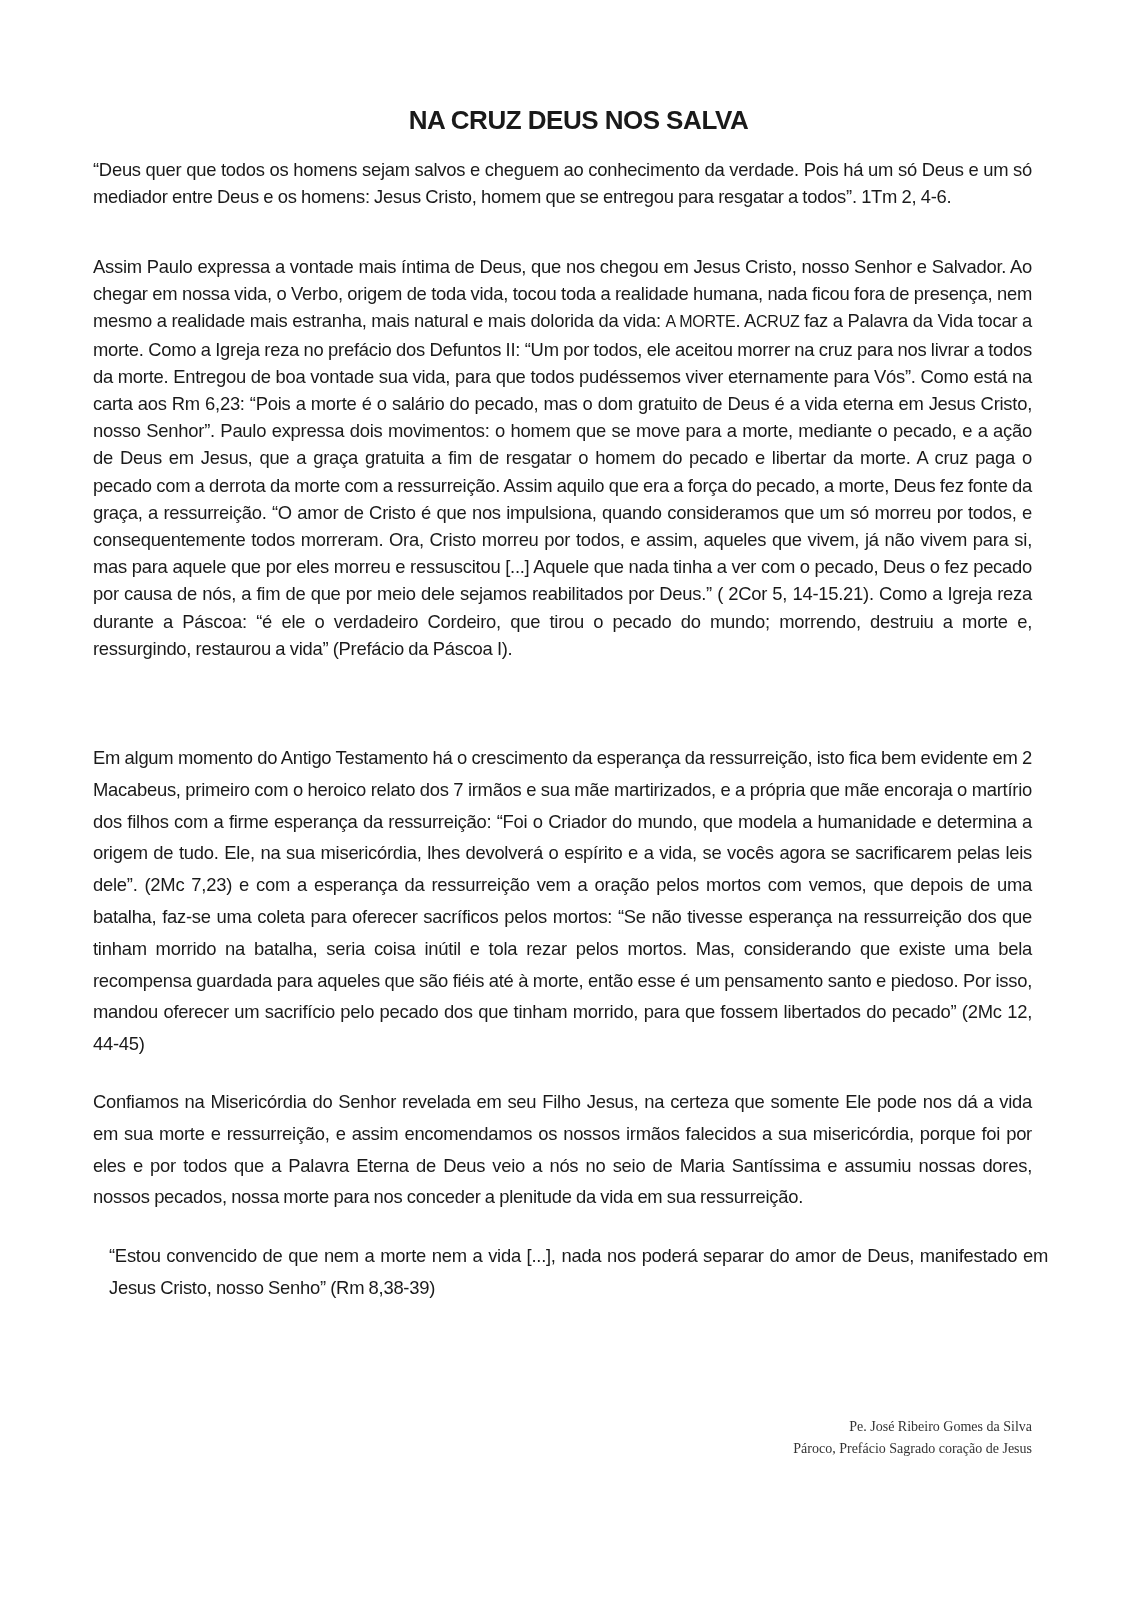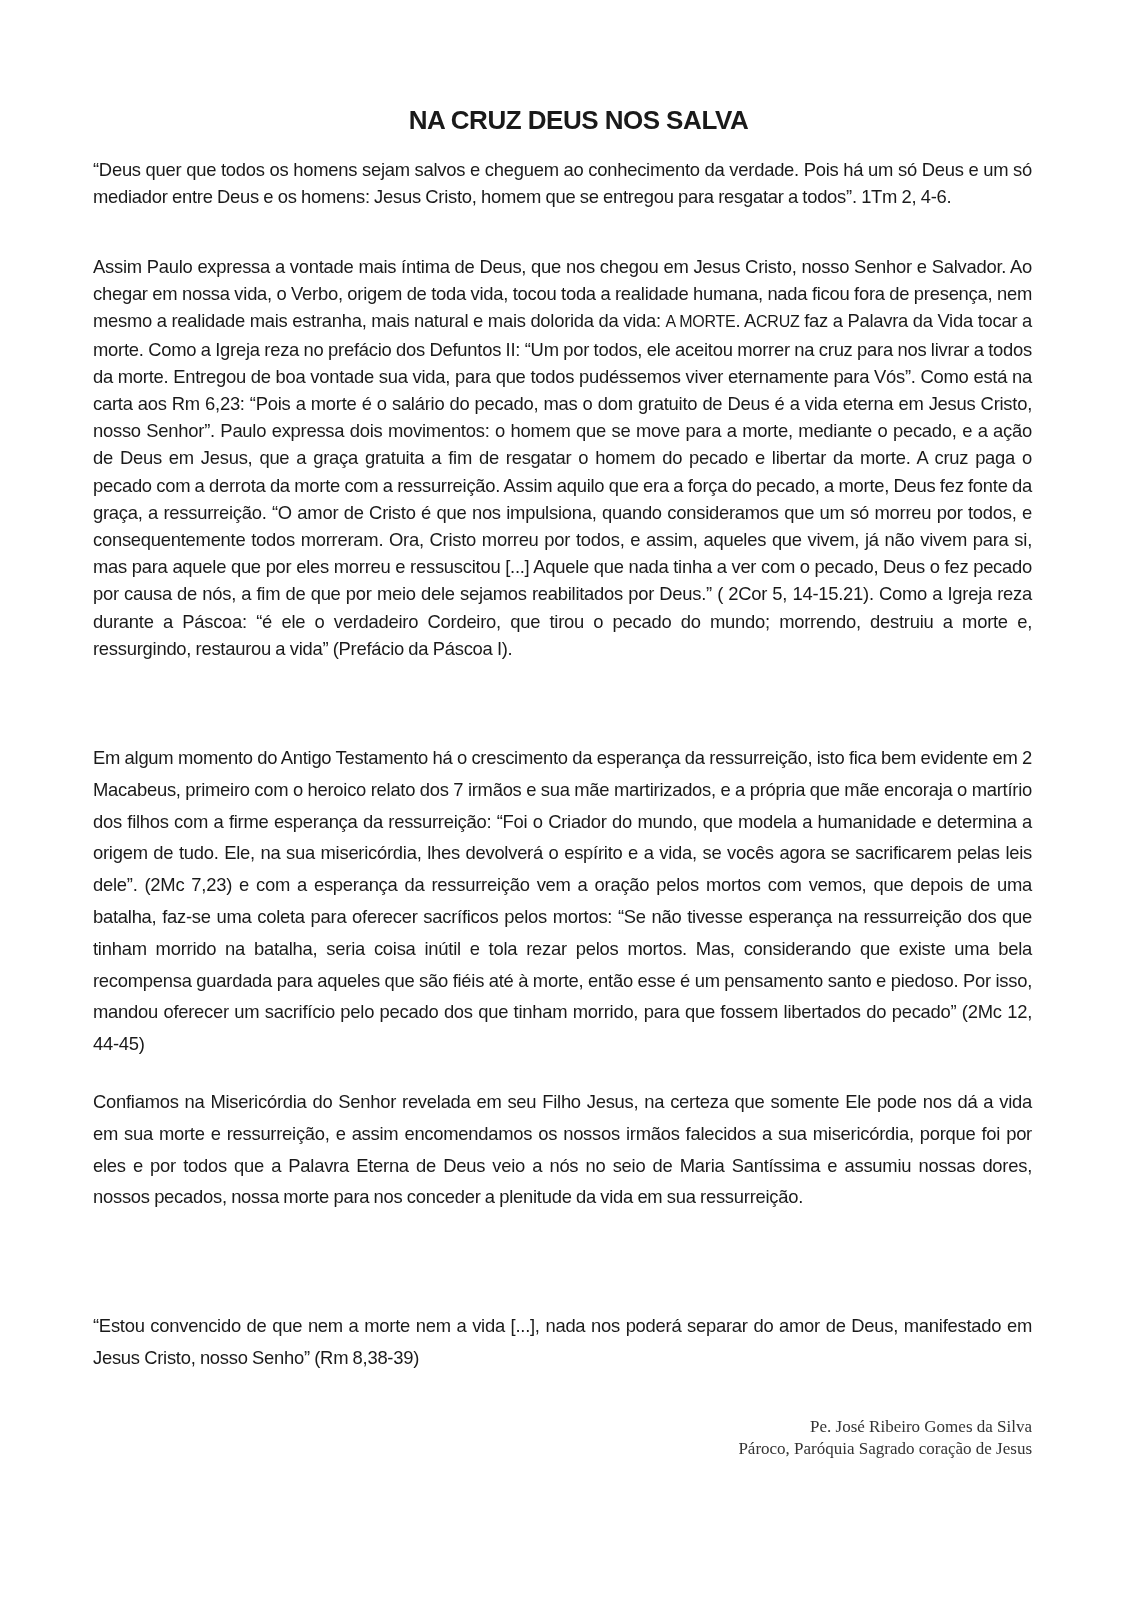--- a/index.html
+++ b/index.html
@@ -18,25 +18,25 @@
       margin: 16px;
     }
     .p { position: absolute; left: 0; width: 939px; margin: 0; text-align: justify; }
     .lh27 { line-height: 27.2px; }
     .lh31 { line-height: 31.8px; }
     .sc { font-size: 16px; }
     #p1 { top: 156px; }
     #p2 { top: 253px; }
     #p3 { top: 742px; }
     #p4 { top: 1086px; }
-    #p5 { top: 1310px; }
+    #p5 { top: 1240px; margin-left: 16px; }
     .sig {
       position: absolute; right: 0; top: 1416px; text-align: right;
       font-family: "Liberation Serif", "DejaVu Serif", serif;
-      font-size: 17px; line-height: 22px; color: #333333; letter-spacing: 0;
+      font-size: 14px; line-height: 22px; color: #333333; letter-spacing: 0;
       word-spacing: 0;
     }
   </style>
 </head>
 <body>
 
 <div class="page">
   <h1 class="title">NA CRUZ DEUS NOS SALVA</h1>
 
   <p class="p lh27" id="p1">“Deus quer que todos os homens sejam salvos e cheguem ao conhecimento da verdade. Pois há um só Deus e um só mediador entre Deus e os homens: Jesus Cristo, homem que se entregou para resgatar a todos”. 1Tm 2, 4-6.</p>
@@ -44,15 +44,15 @@
   <p class="p lh27" id="p2"><span>Assim Paulo expressa a vontade mais íntima de Deus, que nos chegou em Jesus Cristo, nosso Senhor e Salvador. Ao chegar em nossa vida, o Verbo, origem de toda vida, tocou toda a realidade humana, nada ficou fora de presença, nem mesmo a realidade mais estranha, mais natural e mais dolorida da vida: </span><span class="sc">A MORTE</span><span>. A</span><span class="sc">CRUZ</span><span> faz a Palavra da Vida tocar a morte. Como a Igreja reza no prefácio dos Defuntos II: “Um por todos, ele aceitou morrer na cruz para nos livrar a todos da morte. Entregou de boa vontade sua vida, para que todos pudéssemos viver eternamente para Vós”. Como está na carta aos Rm 6,23: “Pois a morte é o salário do pecado, mas o dom gratuito de Deus é a vida eterna em Jesus Cristo, nosso Senhor”. Paulo expressa dois movimentos: o homem que se move para a morte, mediante o pecado, e a ação de Deus em Jesus, que a graça gratuita a fim de resgatar o homem do pecado e libertar da morte. A cruz paga o pecado com a derrota da morte com a ressurreição. Assim aquilo que era a força do pecado, a morte, Deus fez fonte da graça, a ressurreição. “O amor de Cristo é que nos impulsiona, quando consideramos que um só morreu por todos, e consequentemente todos morreram. Ora, Cristo morreu por todos, e assim, aqueles que vivem, já não vivem para si, mas para aquele que por eles morreu e ressuscitou [...] Aquele que nada tinha a ver com o pecado, Deus o fez pecado por causa de nós, a fim de que por meio dele sejamos reabilitados por Deus.” ( 2Cor 5, 14-15.21). Como a Igreja reza durante a Páscoa: “é ele o verdadeiro Cordeiro, que tirou o pecado do mundo; morrendo, destruiu a morte e, ressurgindo, restaurou a vida” (Prefácio da Páscoa I).</span></p>
 
   <p class="p lh31" id="p3">Em algum momento do Antigo Testamento há o crescimento da esperança da ressurreição, isto fica bem evidente em 2 Macabeus, primeiro com o heroico relato dos 7 irmãos e sua mãe martirizados, e a própria que mãe encoraja o martírio dos filhos com a firme esperança da ressurreição: “Foi o Criador do mundo, que modela a humanidade e determina a origem de tudo. Ele, na sua misericórdia, lhes devolverá o espírito e a vida, se vocês agora se sacrificarem pelas leis dele”. (2Mc 7,23) e com a esperança da ressurreição vem a oração pelos mortos com vemos, que depois de uma batalha, faz-se uma coleta para oferecer sacríficos pelos mortos: “Se não tivesse esperança na ressurreição dos que tinham morrido na batalha, seria coisa inútil e tola rezar pelos mortos. Mas, considerando que existe uma bela recompensa guardada para aqueles que são fiéis até à morte, então esse é um pensamento santo e piedoso. Por isso, mandou oferecer um sacrifício pelo pecado dos que tinham morrido, para que fossem libertados do pecado” (2Mc 12, 44-45)</p>
 
   <p class="p lh31" id="p4">Confiamos na Misericórdia do Senhor revelada em seu Filho Jesus, na certeza que somente Ele pode nos dá a vida em sua morte e ressurreição, e assim encomendamos os nossos irmãos falecidos a sua misericórdia, porque foi por eles e por todos que a Palavra Eterna de Deus veio a nós no seio de Maria Santíssima e assumiu nossas dores, nossos pecados, nossa morte para nos conceder a plenitude da vida em sua ressurreição.</p>
 
   <p class="p lh31" id="p5">“Estou convencido de que nem a morte nem a vida [...], nada nos poderá separar do amor de Deus, manifestado em Jesus Cristo, nosso Senho” (Rm 8,38-39)</p>
 
   <div class="sig">
     <div>Pe. José Ribeiro Gomes da Silva</div>
-    <div>Pároco, Paróquia Sagrado coração de Jesus</div>
+    <div>Pároco, Prefácio Sagrado coração de Jesus</div>
   </div>
 </div>
 
 </body></html>

